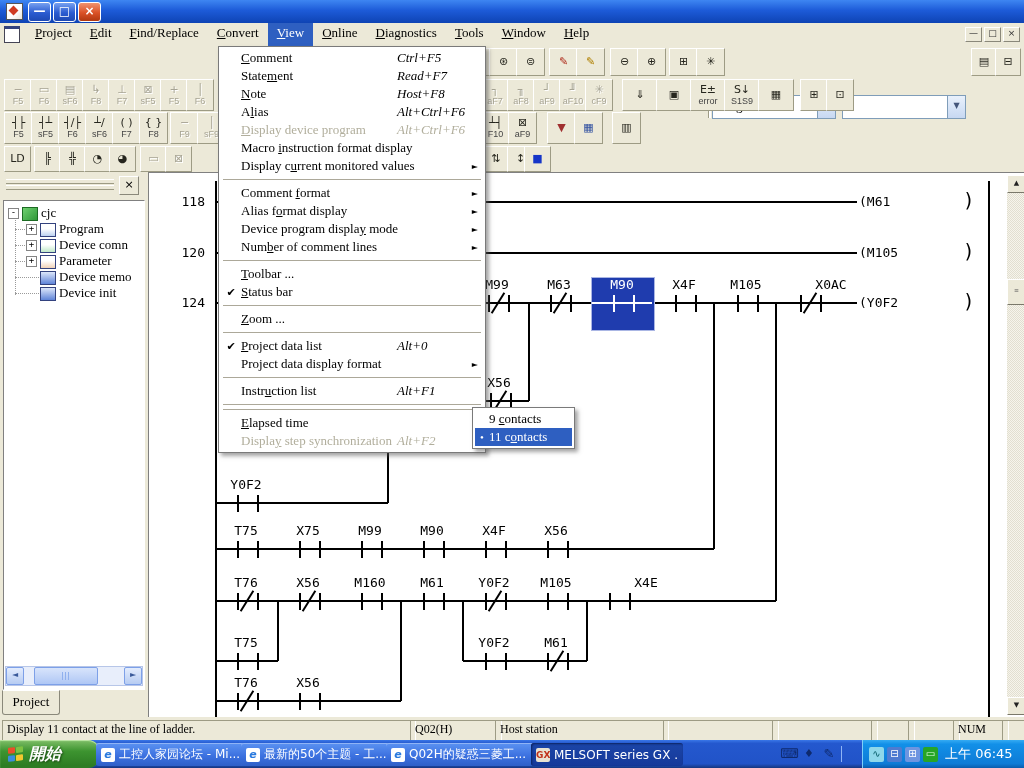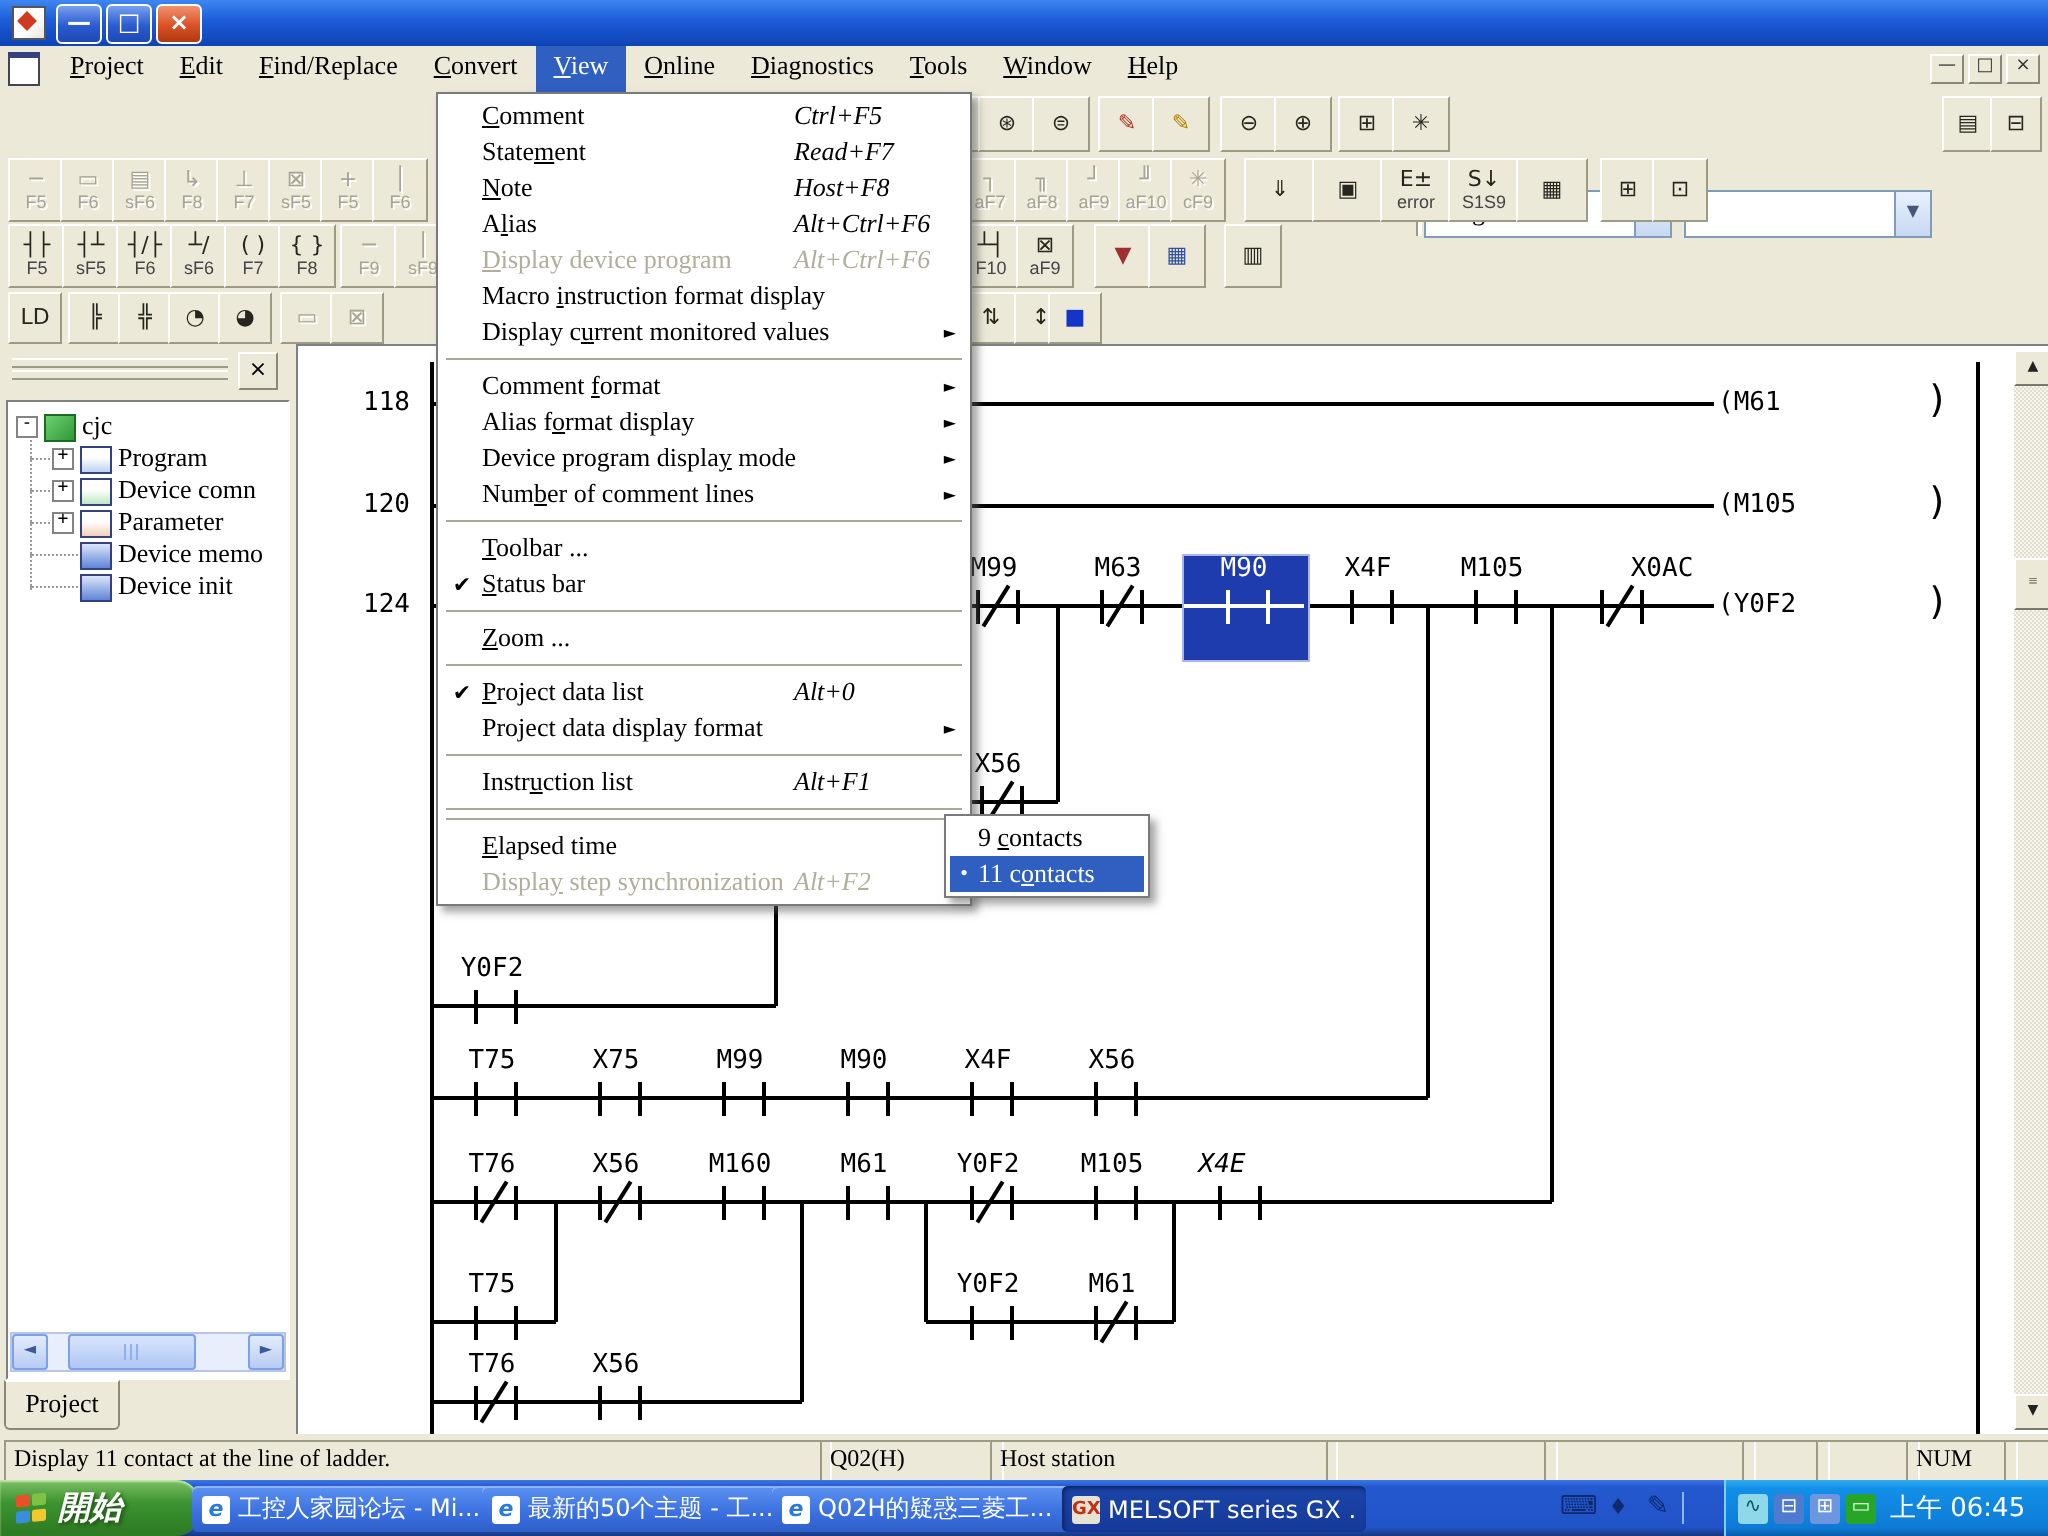--- a/index.html
+++ b/index.html
@@ -489,21 +489,21 @@
       <div class="dev" style="left: 221px; top: 403px;">M160</div>
       <div class="contact" style="left: 274px; top: 420px;"></div>
       <div class="dev" style="left: 283px; top: 403px;">M61</div>
       <div class="contact" style="left: 336px; top: 420px;">
         <div class="slash"></div>
       </div>
       <div class="dev" style="left: 345px; top: 403px;">Y0F2</div>
       <div class="contact" style="left: 398px; top: 420px;"></div>
       <div class="dev" style="left: 407px; top: 403px;">M105</div>
       <div class="contact" style="left: 460px; top: 420px;"></div>
-      <div class="dev" style="left: 462px; top: 403px; font-style: italic;">X4E</div>
+      <div class="dev" style="left: 497px; top: 403px;">X4E</div>
       <div class="hline" style="left: 67px; top: 487px; width: 62px;"></div>
       <div class="contact" style="left: 88px; top: 480px;"></div>
       <div class="dev" style="left: 97px; top: 463px;">T75</div>
       <div class="hline" style="left: 314px; top: 487px; width: 124px;"></div>
       <div class="contact" style="left: 336px; top: 480px;"></div>
       <div class="dev" style="left: 345px; top: 463px;">Y0F2</div>
       <div class="contact" style="left: 398px; top: 480px;">
         <div class="slash"></div>
       </div>
       <div class="dev" style="left: 407px; top: 463px;">M61</div>

